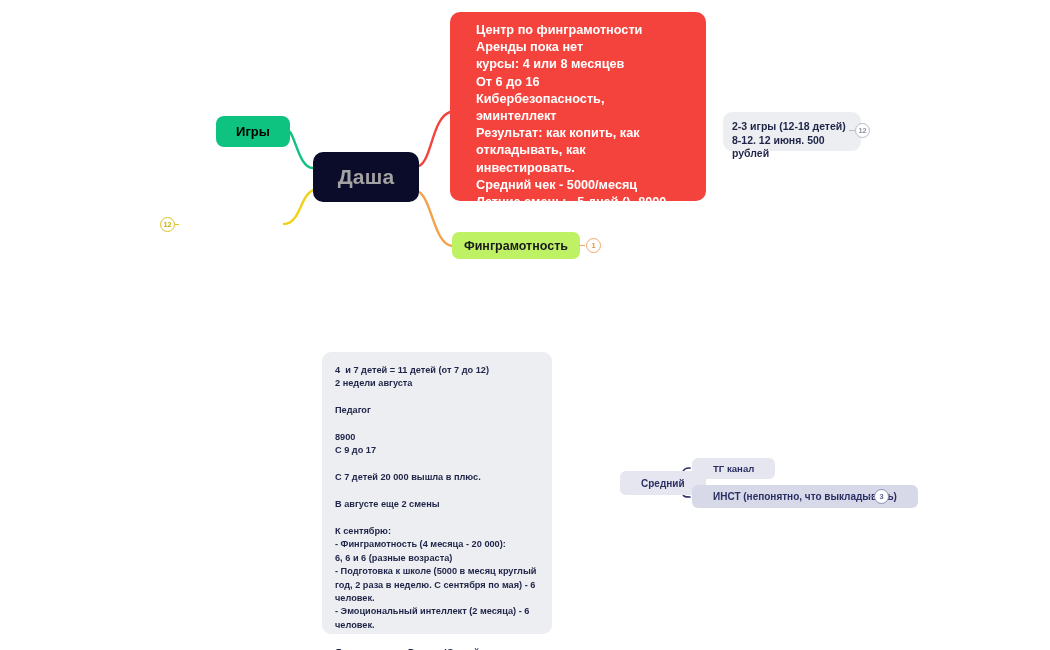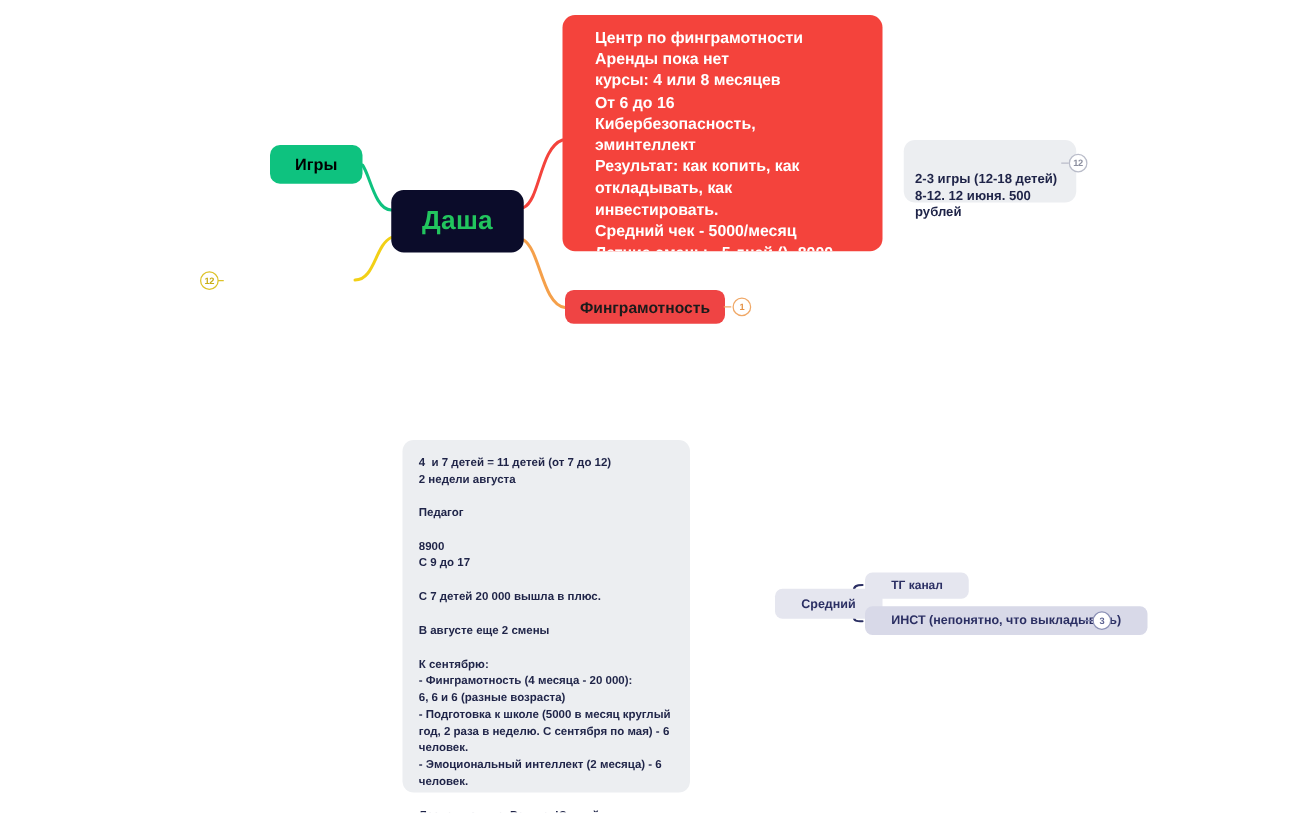--- a/index.html
+++ b/index.html
@@ -30,21 +30,21 @@
     font-weight: bold;
     white-space: nowrap;
     z-index: 3;
   }
 
   
   #node-central {
     left: 313px; top: 152px;
     width: 106px; height: 50px;
     background: #0b0c2a;
-    color: #22c55e;
+    color: #a3a3a3;
     font-size: 21px;
     border-radius: 10px;
     letter-spacing: .2px;
   }
 
   
   #node-igry {
     left: 216px; top: 116px;
     width: 74px; height: 31px;
     background: #0ec27f;
@@ -56,21 +56,21 @@
     left: 172px; top: 209px;
     width: 112px; height: 31px;
     background: #f2d016;
     color: #1b1b1b;
     font-size: 13px;
     border-radius: 8px;
   }
   #node-fingram {
     left: 452px; top: 232px;
     width: 128px; height: 27px;
-    background: #ef4444;
+    background: #bef264;
     color: #1b1b1b;
     font-size: 12.5px;
     border-radius: 7px;
   }
 
   
   #node-red {
     position: absolute;
     left: 450px; top: 12px;
     width: 256px; height: 189px;
@@ -91,21 +91,21 @@
     position: absolute;
     background: #eceef1;
     color: #1f2448;
     border-radius: 9px;
     z-index: 3;
     white-space: pre-wrap;
   }
   #note-games {
     left: 723px; top: 112px;
     width: 138px; height: 39px;
-    padding: 25px 9px;
+    padding: 8px 9px;
     font-size: 10.5px;
     line-height: 13.5px;
     font-weight: bold;
   }
   #note-main {
     left: 322px; top: 352px;
     width: 230px; height: 282px;
     padding: 12px 13px;
     font-size: 9.2px;
     line-height: 13.4px;

